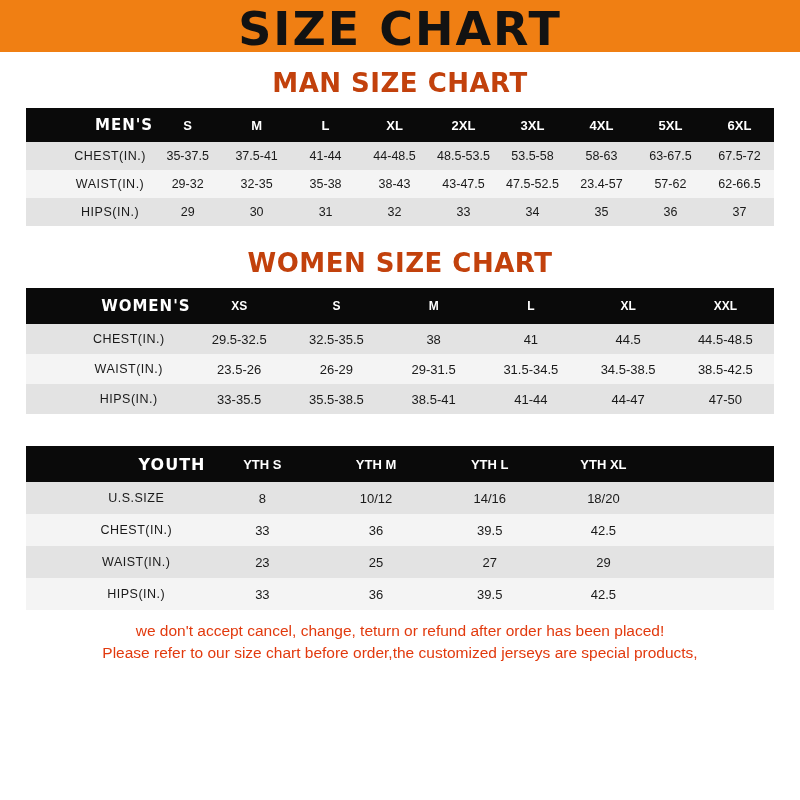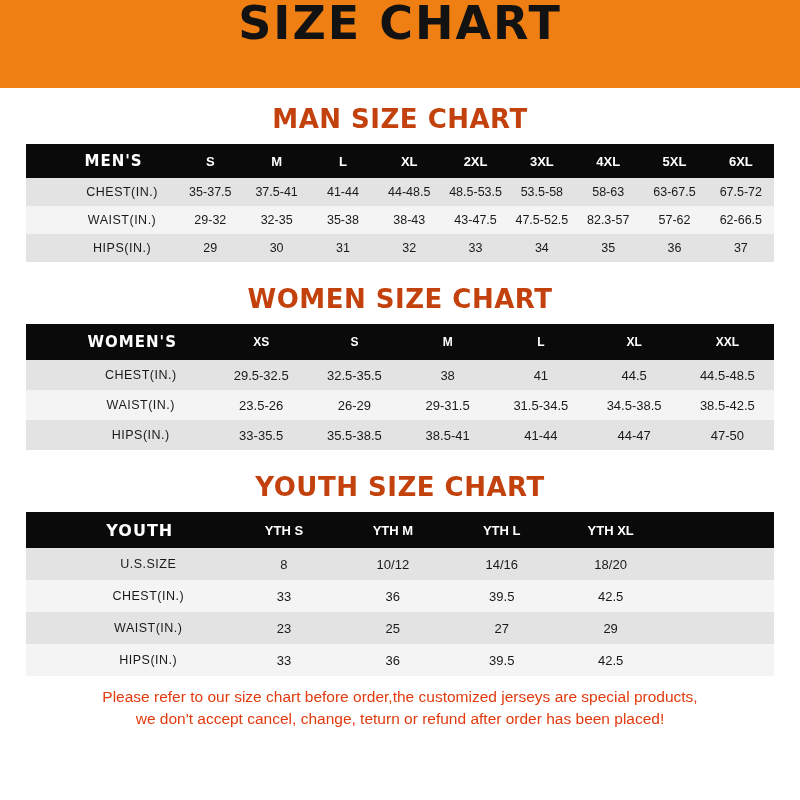--- a/index.html
+++ b/index.html
@@ -16,24 +16,24 @@
   .page {
     position: relative;
     width: 800px;
     height: 800px;
     box-sizing: border-box;
     background: #ffffff;
   }
   
   .banner {
     position: relative;
-    height: 88px;
+    height: 52px;
     background: #F07F13;
     display: flex;
-    align-items: flex-start;
+    align-items: flex-end;
     justify-content: center;
   }
   .banner-title {
     font-family: "DejaVu Sans", sans-serif;
     font-weight: bold;
     font-size: 46px;
     letter-spacing: 2px;
     color: #121212;
     line-height: 1;
     text-align: center;
@@ -70,22 +70,22 @@
     background: #0a0a0a;
     color: #ffffff;
     font-size: 13px;
     font-weight: bold;
     height: 34px;
   }
   table.size-table thead th.corner {
     font-family: "DejaVu Sans", sans-serif;
     font-size: 15px;
     letter-spacing: 1px;
-    text-align: center;
-    padding-left: 24px;
+    text-align: right;
+    padding-left: 0;
   }
   table.size-table tbody tr.odd td {
     background: #e3e3e3;
   }
   table.size-table tbody tr.even td {
     background: #f4f4f4;
   }
   table.size-table tbody td.rowlabel {
     font-weight: normal;
     letter-spacing: 0.5px;
@@ -155,21 +155,21 @@
           <td>67.5-72</td>
         </tr>
         <tr class="even">
           <td class="rowlabel">WAIST(IN.)</td>
           <td>29-32</td>
           <td>32-35</td>
           <td>35-38</td>
           <td>38-43</td>
           <td>43-47.5</td>
           <td>47.5-52.5</td>
-          <td>82.3-57</td>
+          <td>23.4-57</td>
           <td>57-62</td>
           <td>62-66.5</td>
         </tr>
         <tr class="odd">
           <td class="rowlabel">HIPS(IN.)</td>
           <td>29</td>
           <td>30</td>
           <td>31</td>
           <td>32</td>
           <td>33</td>
@@ -225,21 +225,20 @@
           <td>41-44</td>
           <td>44-47</td>
           <td>47-50</td>
         </tr>
       </tbody>
     </table>
   </div>
 
   <div class="spacer-lg"></div>
   <div class="section">
-    <div class="section-title">YOUTH SIZE CHART</div>
     <div class="spacer-sm"></div>
     <table class="size-table youth">
       <thead>
         <tr>
           <th class="corner" style="width:24%">YOUTH</th>
           <th>YTH S</th>
           <th>YTH M</th>
           <th>YTH L</th>
           <th>YTH XL</th>
           <th></th>
@@ -276,17 +275,17 @@
           <td>36</td>
           <td>39.5</td>
           <td>42.5</td>
           <td></td>
         </tr>
       </tbody>
     </table>
   </div>
 
   <div class="footer-note">
+    <div>we don't accept cancel, change, teturn or refund after order has been placed!</div>
     <div>Please refer to our size chart before order,the customized jerseys are special products,</div>
-    <div>we don't accept cancel, change, teturn or refund after order has been placed!</div>
   </div>
 
 </div>
 
 </body></html>

